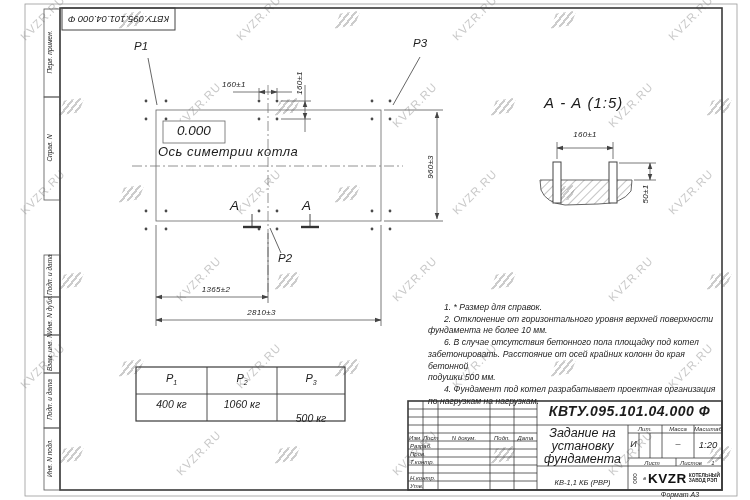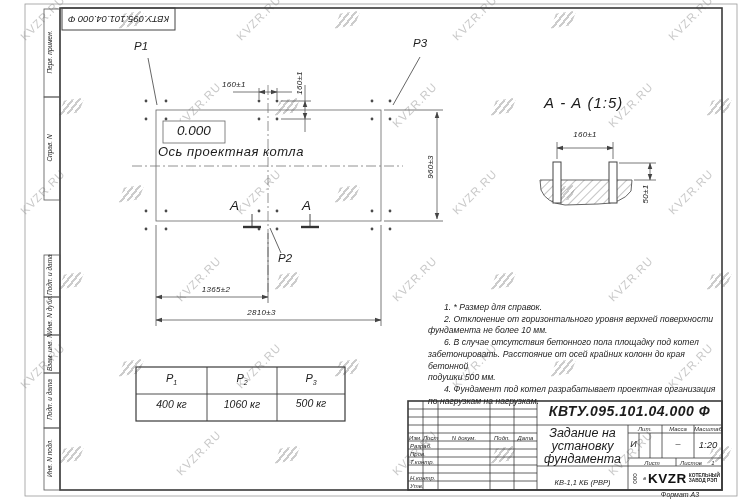--- a/index.html
+++ b/index.html
@@ -217,39 +217,39 @@
   <div class="t c up sm" style="left:46px;top:295px;width:40px;">Подп. и дата</div>
   <div class="t c up sm" style="left:46px;top:333px;width:36px;">Инв. N дубл.</div>
   <div class="t c up sm" style="left:46px;top:371px;width:36px;">Взам. инв. N</div>
   <div class="t c up sm" style="left:46px;top:426px;width:53px;">Подп. и дата</div>
   <div class="t c up sm" style="left:46px;top:488px;width:60px;">Инв. N подл.</div>
 
   <div class="t" style="left:134px;top:40px;font-size:11.5px;">Р1</div>
   <div class="t" style="left:413px;top:37px;font-size:11.5px;">Р3</div>
   <div class="t" style="left:278px;top:252px;font-size:11.5px;">Р2</div>
   <div class="t c" style="left:166px;top:124px;width:56px;font-size:13.5px;">0.000</div>
-  <div class="t" style="left:158px;top:145px;font-size:13px;letter-spacing:.5px;">Ось проектная котла</div>
+  <div class="t" style="left:158px;top:145px;font-size:13px;letter-spacing:.5px;">Ось симетрии котла</div>
   <div class="t dim" style="left:222px;top:81px;">160±1</div>
   <div class="t c dim up" style="left:296px;top:100px;width:34px;">160±1</div>
   <div class="t c dim up" style="left:427px;top:190px;width:46px;">960±3</div>
   <div class="t c dim" style="left:186px;top:286px;width:60px;">1365±2</div>
   <div class="t c dim" style="left:229px;top:309px;width:65px;">2810±3</div>
   <div class="t" style="left:230px;top:199px;font-size:13.5px;">А</div>
   <div class="t" style="left:302px;top:199px;font-size:13.5px;">А</div>
 
   <div class="t" style="left:544px;top:95px;font-size:15px;letter-spacing:1px;">А - А (1:5)</div>
   <div class="t c dim" style="left:566px;top:131px;width:38px;">160±1</div>
   <div class="t c dim up" style="left:642px;top:210px;width:32px;">50±1</div>
 
   <div class="t c" style="left:136px;top:372px;width:71px;font-size:11px;"><span>Р</span><sub style="font-size:7px;">1</sub></div>
   <div class="t c" style="left:207px;top:372px;width:70px;font-size:11px;"><span>Р</span><sub style="font-size:7px;">2</sub></div>
   <div class="t c" style="left:277px;top:372px;width:68px;font-size:11px;"><span>Р</span><sub style="font-size:7px;">3</sub></div>
   <div class="t c" style="left:136px;top:399px;width:71px;font-size:10.5px;">400 кг</div>
   <div class="t c" style="left:207px;top:399px;width:70px;font-size:10.5px;">1060 кг</div>
-  <div class="t c" style="left:277px;top:398px;width:68px;font-size:10.5px;">500 кг</div>
+  <div class="t c" style="left:277px;top:413px;width:68px;font-size:10.5px;">500 кг</div>
 
   <div class="t" style="left:428px;top:302px;width:294px;white-space:normal;font-style:italic;">
     <div class="note-line ind">1. * Размер для справок.</div>
     <div class="note-line ind">2. Отклонение от горизонтального уровня верхней поверхности</div>
     <div class="note-line">фундамента не более 10 мм.</div>
     <div class="note-line ind">6. В случае отсутствия бетонного пола площадку под котел</div>
     <div class="note-line">забетонировать. Расстояние от осей крайних колонн до края бетонной</div>
     <div class="note-line">подушки 500 мм.</div>
     <div class="note-line ind">4. Фундамент под котел разрабатывает проектная организация</div>
     <div class="note-line">по нагрузкам на нагрузкам.</div>

